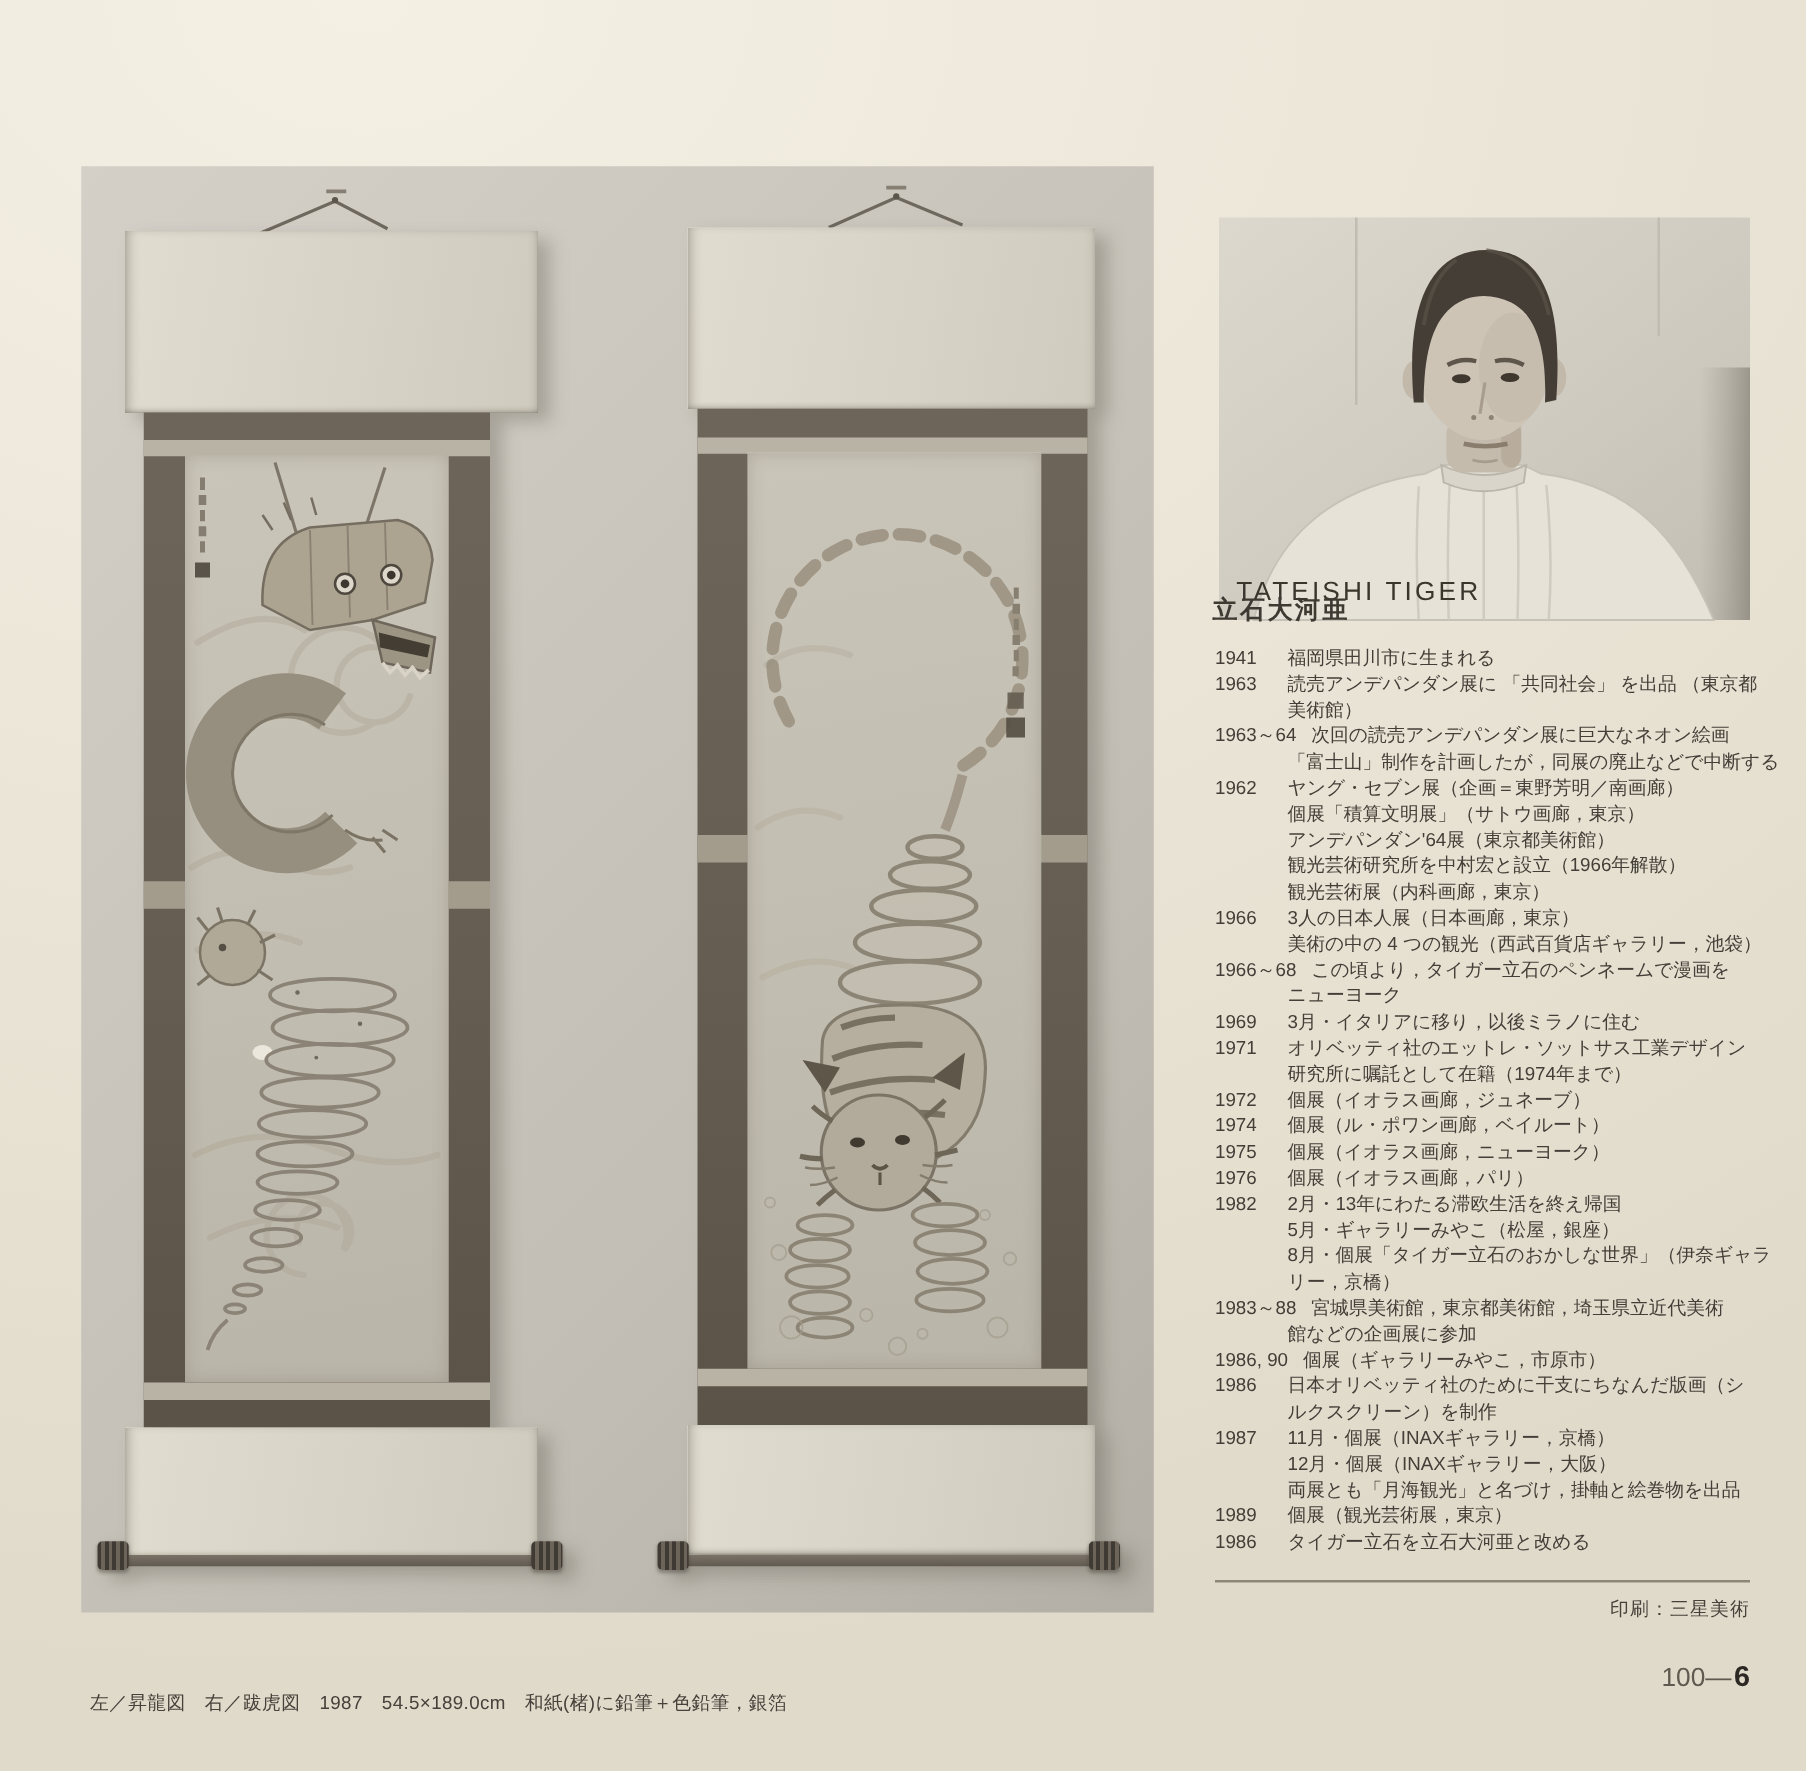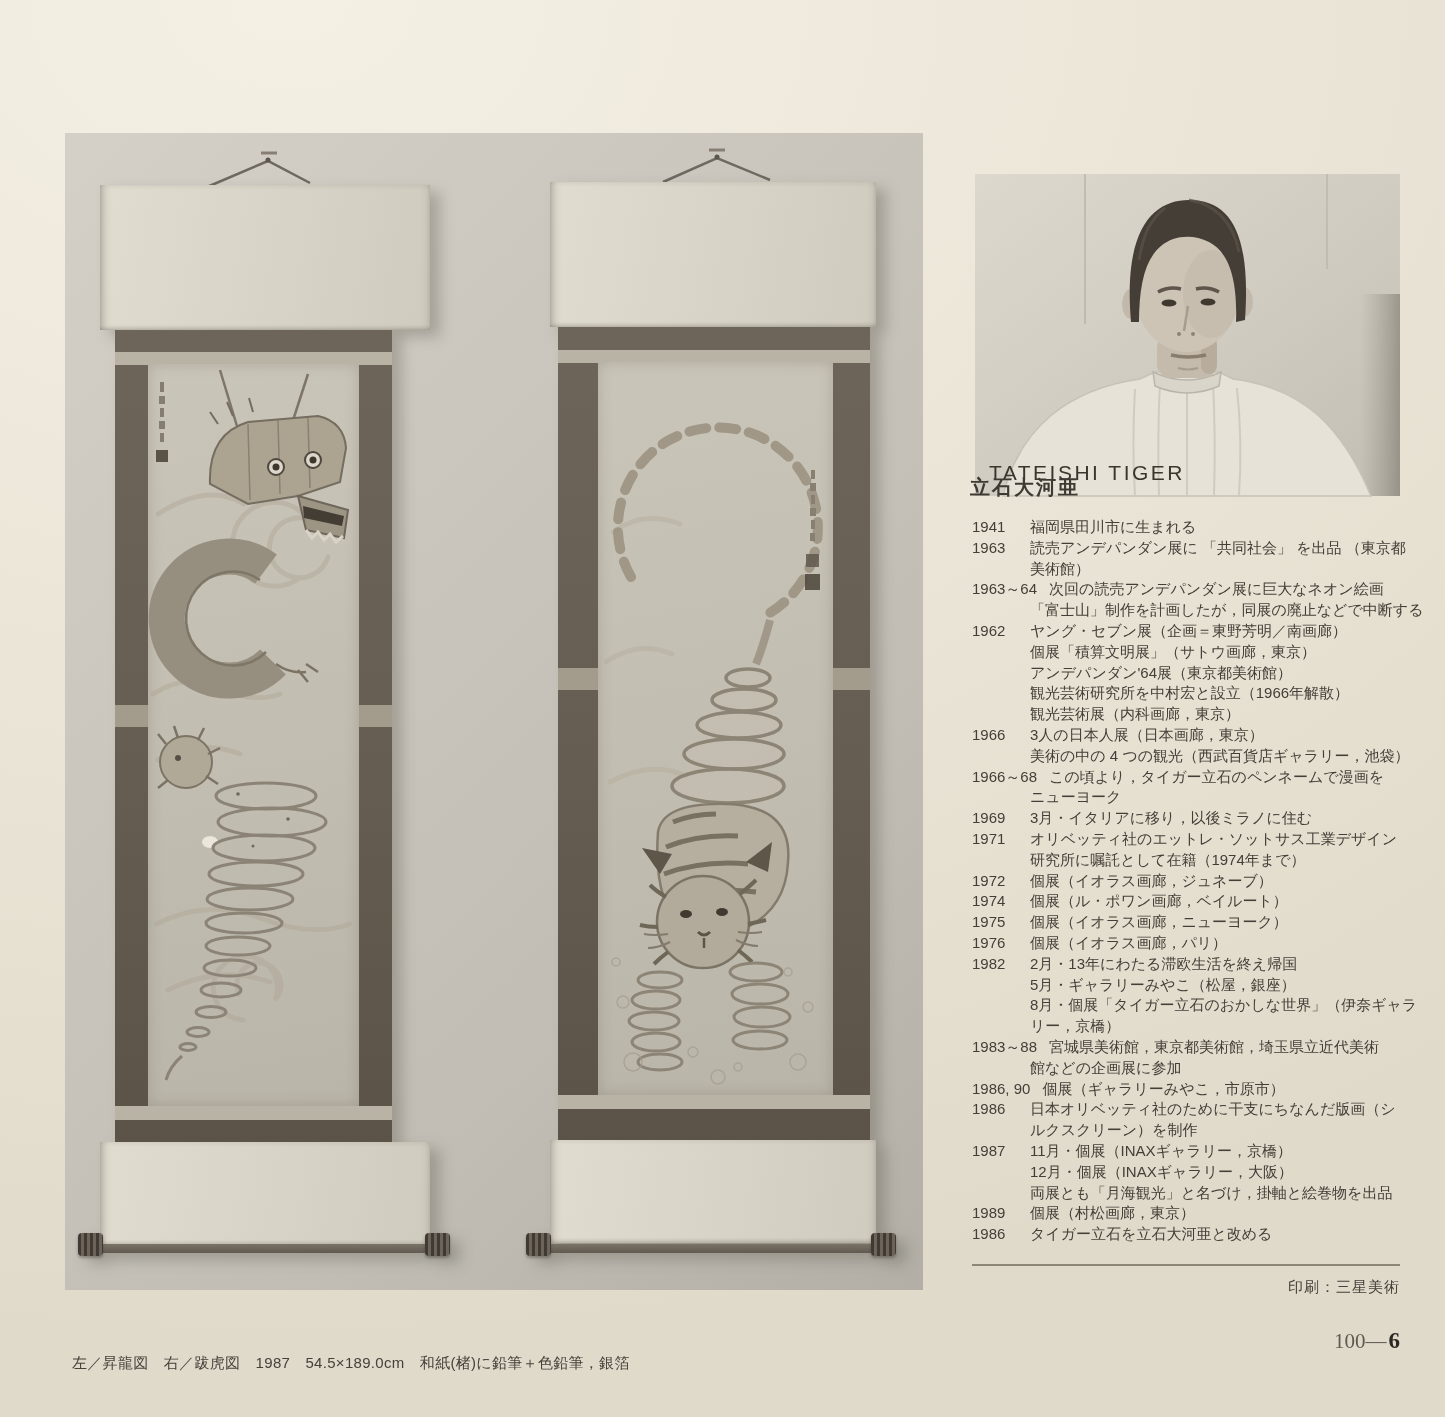--- a/index.html
+++ b/index.html
@@ -48,21 +48,21 @@
   .bio-year{flex:none;display:inline-block;min-width:46px;margin-right:12px;}
   .bio-text{flex:none;white-space:pre;text-align:right;}
 
   .rule{position:absolute;left:972px;top:1264px;width:428px;height:2px;background:#8d8779;}
   .print-credit{position:absolute;right:45px;top:1278px;font-size:15px;color:#46413a;
     letter-spacing:1px;white-space:pre;}
 
   .caption{position:absolute;left:72px;top:1295px;font-size:15px;line-height:27px;
     color:#46413a;letter-spacing:.3px;white-space:pre;}
 
-  .page-number{position:absolute;right:45px;top:1328px;font-family:Liberation Serif, serif;
+  .page-number{position:absolute;right:45px;top:1328px;font-family:Liberation Sans, sans-serif;
     color:#5f5950;font-size:21px;text-align:center;}
   .page-number .pn-bold{font-weight:bold;color:#2c2823;font-size:23px;margin-left:2px;}
 </style>
 </head>
 <body>
 
 <div class="page">
 
   <div class="scrolls-photo">
 
@@ -449,21 +449,21 @@
 
       <div class="bio-row">
         <span class="bio-year"></span><span class="bio-text">12月・個展（INAXギャラリー，大阪）</span>
       </div>
 
       <div class="bio-row">
         <span class="bio-year"></span><span class="bio-text">両展とも「月海観光」と名づけ，掛軸と絵巻物を出品</span>
       </div>
 
       <div class="bio-row">
-        <span class="bio-year">1989</span><span class="bio-text">個展（村松画廊，東京）</span>
+        <span class="bio-year">1989</span><span class="bio-text">個展（観光芸術展，東京）</span>
       </div>
 
       <div class="bio-row">
         <span class="bio-year">1986</span><span class="bio-text">タイガー立石を立石大河亜と改める</span>
       </div>
     </div>
 
   <div class="rule"></div>
   <div class="print-credit">印刷：三星美術</div>
 

